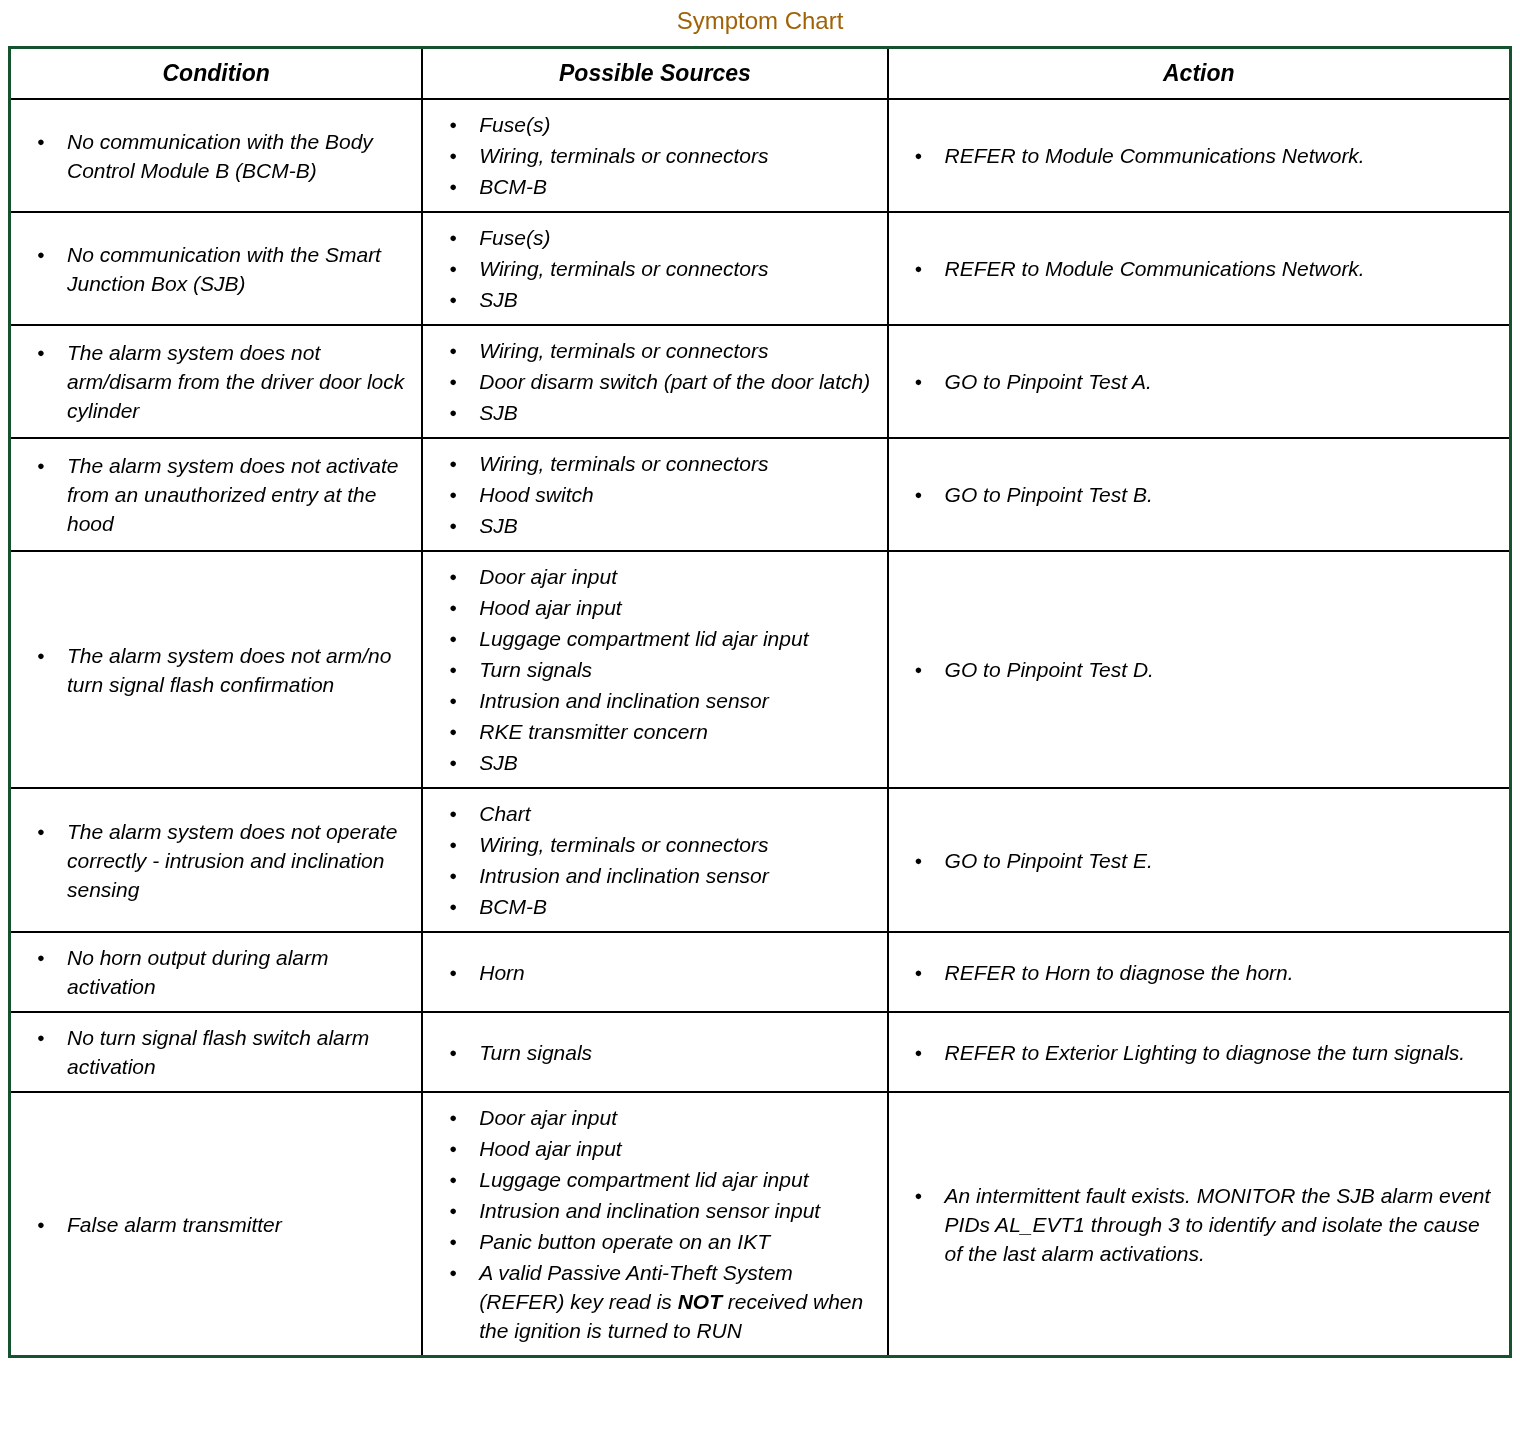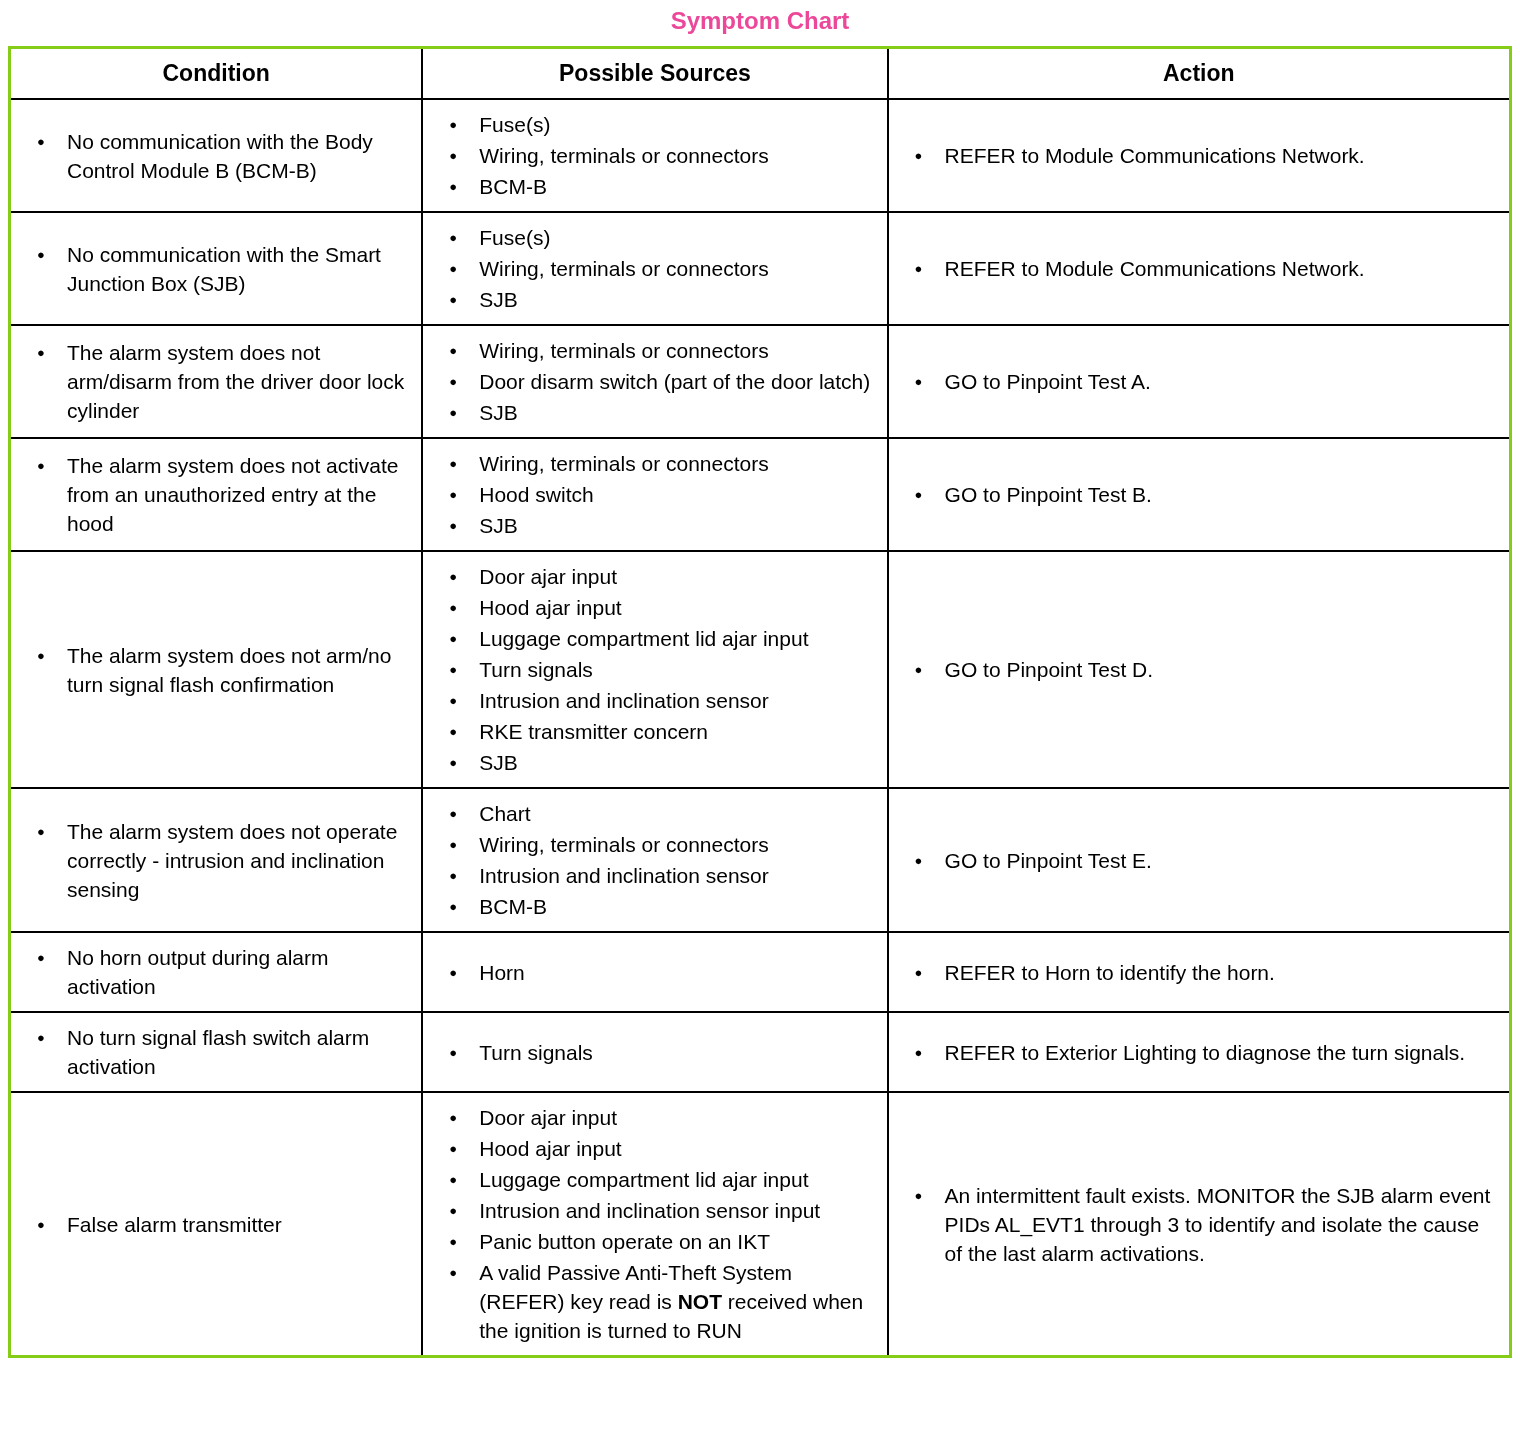--- a/index.html
+++ b/index.html
@@ -12,28 +12,29 @@
   .page {
     width: 1504px;
     margin: 0 auto;
     padding: 4px 8px 8px 8px;
   }
   .title {
     text-align: center;
     font-size: 24px;
     line-height: 30px;
     margin: 2px 0 10px 0;
-    font-weight: bold;
-    color: #ec4899;
+    font-weight: normal;
+    color: #a16207;
   }
   table.symptom-chart {
     width: 100%;
     border-collapse: collapse;
-    border: 3px solid #84cc16;
+    border: 3px solid #14532d;
     table-layout: fixed;
+    font-style: italic;
   }
   .symptom-chart th,
   .symptom-chart td {
     border: 2px solid #000;
     vertical-align: middle;
   }
   .symptom-chart th {
     font-size: 23px;
     font-weight: bold;
     text-align: center;
@@ -286,21 +287,21 @@
         </td>
         <td>
           <div class="li">
               <span class="bullet">●</span>
               <span class="txt">Horn</span>
             </div>
         </td>
         <td>
           <div class="li">
               <span class="bullet">●</span>
-              <span class="txt">REFER to Horn to identify the horn.</span>
+              <span class="txt">REFER to Horn to diagnose the horn.</span>
             </div>
         </td>
       </tr>
 
       <tr>
         <td>
           <div class="li">
               <span class="bullet">●</span>
               <span class="txt">No turn signal flash switch alarm activation</span>
             </div>

